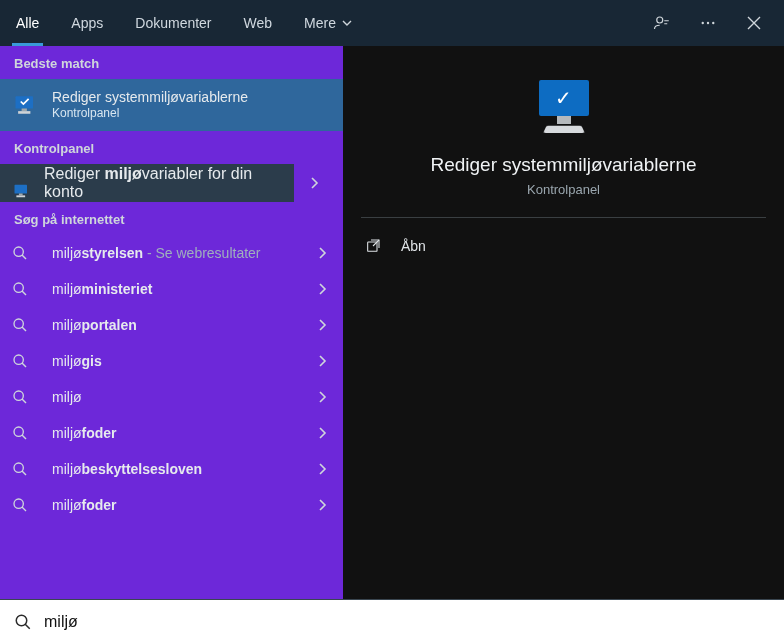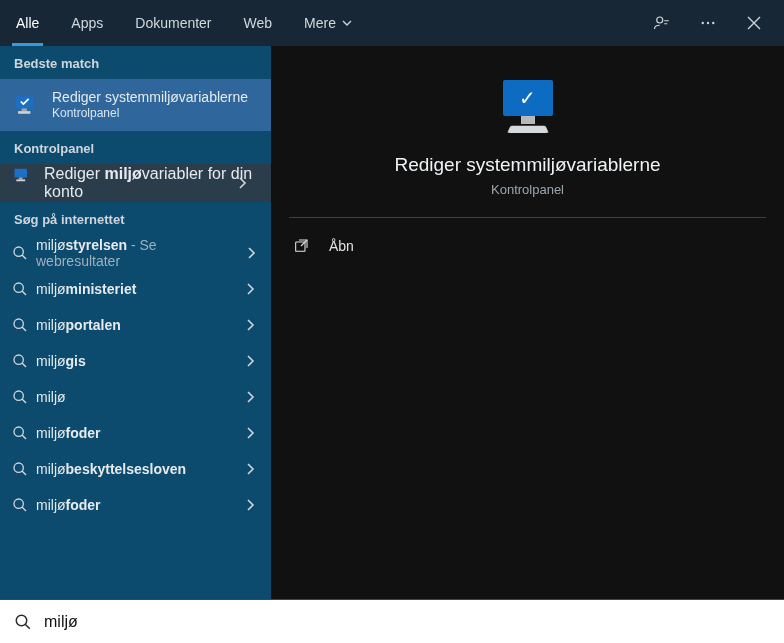--- a/index.html
+++ b/index.html
@@ -9,40 +9,40 @@
 
 .tabbar { height: 46px; display: flex; align-items: stretch; background: #182735; color: #d0d8df; }
 .tab { padding: 0 16px; display: flex; align-items: center; font-size: 14px; cursor: pointer; position: relative; }
 .tab.active { color: #fff; }
 .tab.active::after { content:""; position:absolute; left:12px; right:12px; bottom:0; height:3px; background:#3a9ad9; }
 .tab .chev { margin-left:6px; display:inline-flex; }
 .titlebar-right { margin-left:auto; display:flex; align-items:center; gap:2px; padding-right:8px; }
 .tb-btn { width:44px; height:46px; display:flex; align-items:center; justify-content:center; color:#cfd6db; cursor:pointer; }
 
 .body { flex:1; display:flex; min-height:0; }
-.left { width:271px; background:#0c4a6e; display:flex; flex-direction:column; }
+.left { width:343px; background:#6d28d9; display:flex; flex-direction:column; }
 .right { flex:1; background:#111; display:flex; flex-direction:column; padding:0 18px; }
 
 .section-hdr { padding: 10px 14px 8px; color:#cfd6db; font-size:13px; font-weight:600; }
 
 .result { height:52px; display:flex; align-items:center; padding:0 12px; gap:12px; color:#e6eaed; cursor:pointer; position:relative; justify-content:space-between; }
 .result.selected { background:#2f679c; }
 .result .left-part { display:flex; align-items:center; gap:12px; min-width:0; }
 .result .txts { display:flex; flex-direction:column; line-height:1.2; min-width:0; }
 .result .title { font-size:14px; white-space:nowrap; overflow:hidden; text-overflow:ellipsis; }
 .result .subtitle { font-size:12px; color:#b8c4cd; }
 .result.selected .subtitle { color:#d8e6f0; }
 
 .setting-item { height:38px; display:flex; align-items:center; padding:0 12px; gap:12px; color:#e6eaed; cursor:pointer; justify-content:space-between; }
 .setting-item.hl { background:#2b3c4b; width:294px; }
 .setting-row { display:flex; align-items:center; position:relative; }
 .setting-row .expand { position:absolute; right:10px; top:0; height:38px; width:38px; display:flex; align-items:center; justify-content:center; color:#cfd6db; cursor:pointer; }
 
 .web-item { height:36px; display:flex; align-items:center; padding:0 12px; gap:14px; color:#e6eaed; cursor:pointer; justify-content:space-between; }
-.web-item .left-part { display:flex; align-items:center; gap:8px; min-width:0; }
+.web-item .left-part { display:flex; align-items:center; gap:24px; min-width:0; }
 .web-item .q { font-size:14px; }
 .web-item .q b { font-weight:600; }
 .web-item .suffix { color:#9fb0bc; font-size:14px; }
 
 .chev-r { width:18px; display:flex; justify-content:center; color:#cfd6db; }
 
 .preview-icon { margin: 34px auto 14px; width:72px; height:60px; position:relative; }
 .monitor { width:50px; height:36px; background:#0d6cc2; border-radius:2px; position:absolute; left:11px; top:0; display:flex; align-items:center; justify-content:center; }
 .monitor .check { color:#fff; font-size:20px; }
 .stand { position:absolute; left:29px; top:36px; width:14px; height:8px; background:#b5b9bc; }
@@ -119,21 +119,21 @@
             <span class="title">Rediger systemmiljøvariablerne</span>
             <span class="subtitle">Kontrolpanel</span>
           </div>
         </div>
       </div>
 
       <div class="section-hdr">Kontrolpanel</div>
 
       <div class="setting-row">
         <div class="setting-item hl">
-          <div class="left-part" style="display:flex;align-items:flex-start;gap:12px;">
+          <div class="left-part" style="display:flex;align-items:flex-end;gap:12px;">
             <span>
               <svg width="20" height="20" viewBox="0 0 32 32">
                   <rect x="4" y="6" width="20" height="14" rx="1" fill="#1d6fc4"></rect>
                   <rect x="11" y="20" width="6" height="3" fill="#9fa9af"></rect>
                   <rect x="7" y="23" width="14" height="3" fill="#cfd3d6"></rect>
                 </svg>
             </span>
             <span class="q">
               <span>Rediger </span><b>miljø</b><span>variabler for din konto</span>
             </span>

